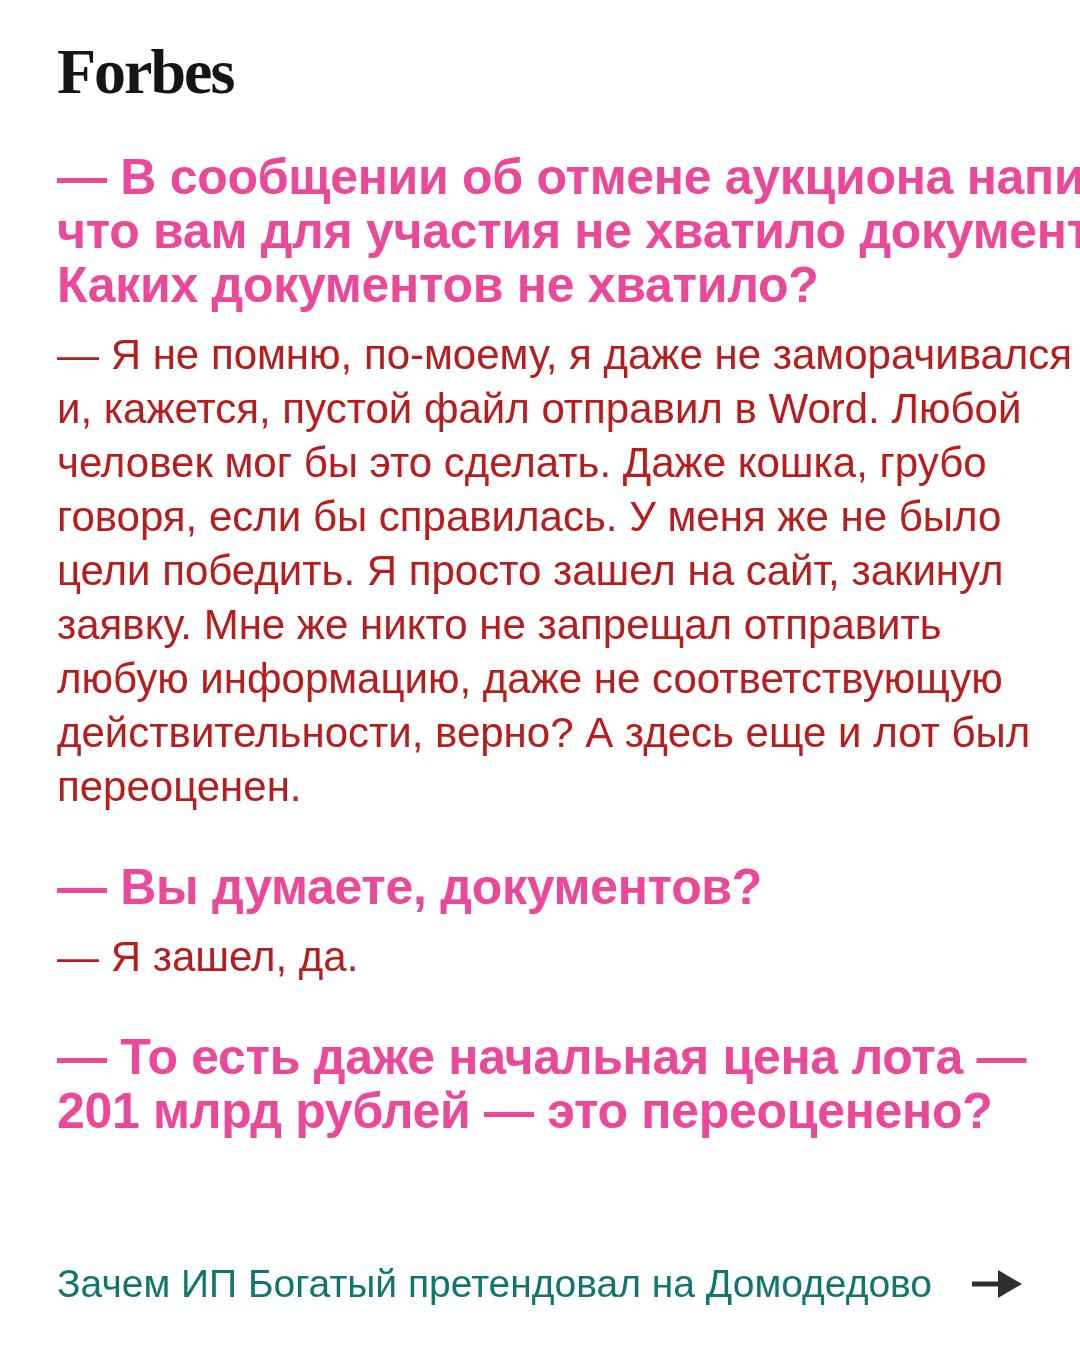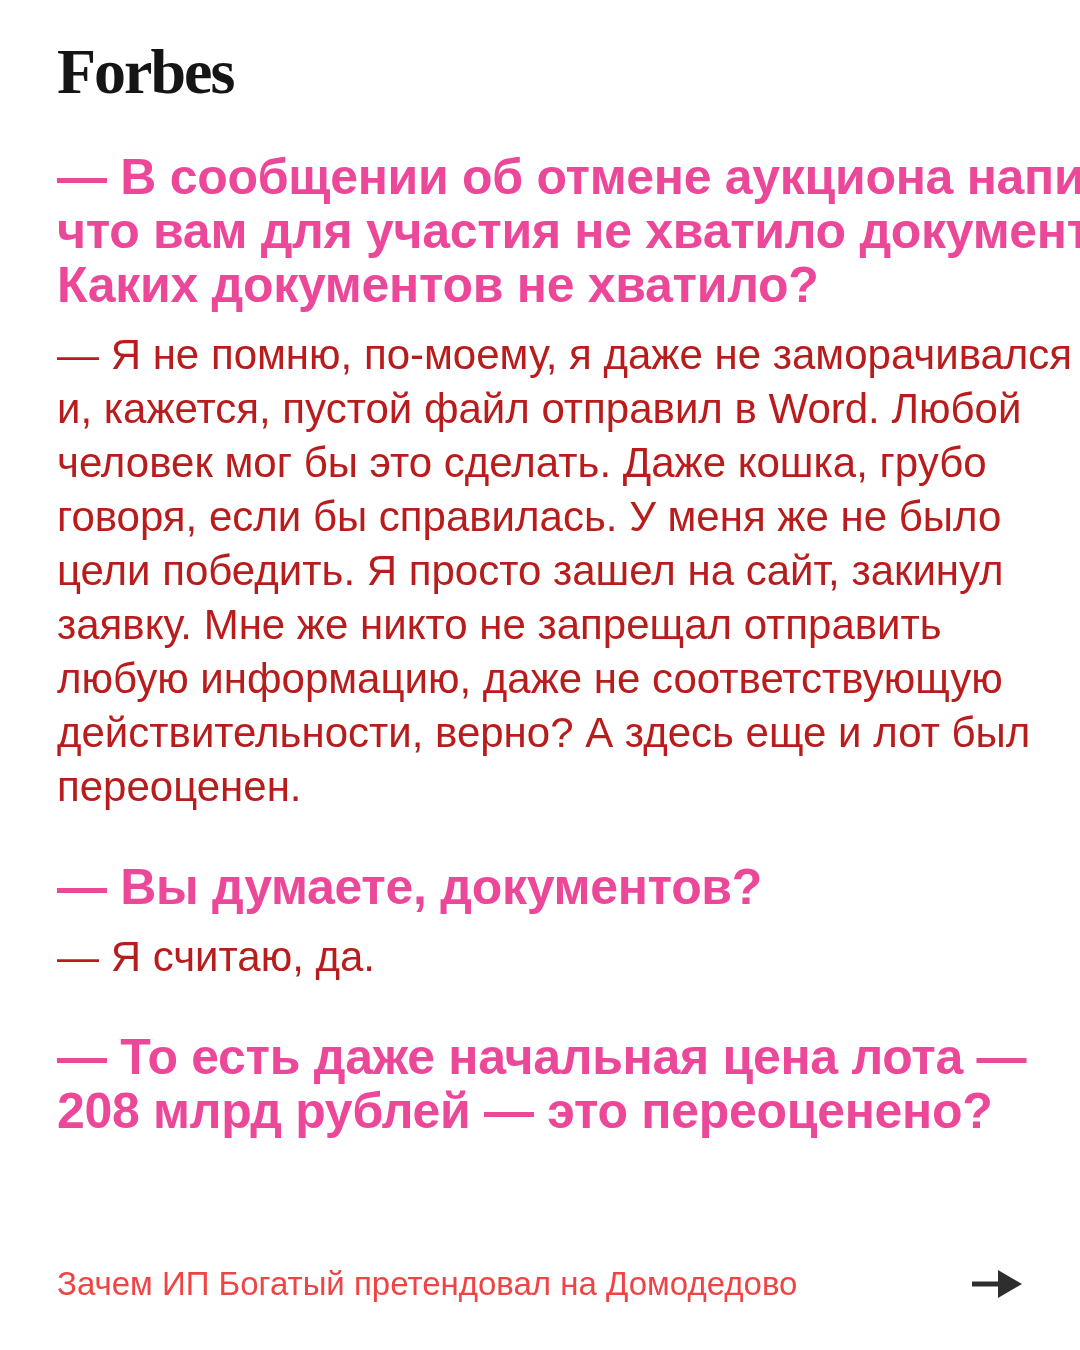--- a/index.html
+++ b/index.html
@@ -46,23 +46,23 @@
   .footer {
     position: absolute;
     left: 57px;
     right: 57px;
     bottom: 46px;
     display: flex;
     justify-content: space-between;
     align-items: center;
   }
   .teaser {
-    font-size: 33px;
+    font-size: 39px;
     line-height: 40px;
-    color: #ef4444;
+    color: #0f766e;
   }
   .arrow { display: block; }
 </style>
 </head>
 <body>
 
 <div class="page">
 
   <div class="logo">Forbes</div>
 
@@ -75,24 +75,24 @@
 человек мог бы это сделать. Даже кошка, грубо
 говоря, если бы справилась. У меня же не было
 цели победить. Я просто зашел на сайт, закинул
 заявку. Мне же никто не запрещал отправить
 любую информацию, даже не соответствующую
 действительности, верно? А здесь еще и лот был
 переоценен.</div>
 
   <div class="question">— Вы думаете, документов?</div>
 
-  <div class="answer">— Я считаю, да.</div>
+  <div class="answer">— Я зашел, да.</div>
 
   <div class="question">— То есть даже начальная цена лота —
-208 млрд рублей — это переоценено?</div>
+201 млрд рублей — это переоценено?</div>
 
 
   <div class="footer">
     <span class="teaser">Зачем ИП Богатый претендовал на Домодедово</span>
     <span>
       <svg class="arrow" width="52" height="32" viewBox="0 0 52 32" aria-hidden="true">
         <line x1="1" y1="16" x2="30" y2="16" stroke="#2e2e2e" stroke-width="5"></line>
         <polygon points="27,2 27,30 51,16" fill="#2e2e2e"></polygon>
       </svg>
     </span>

